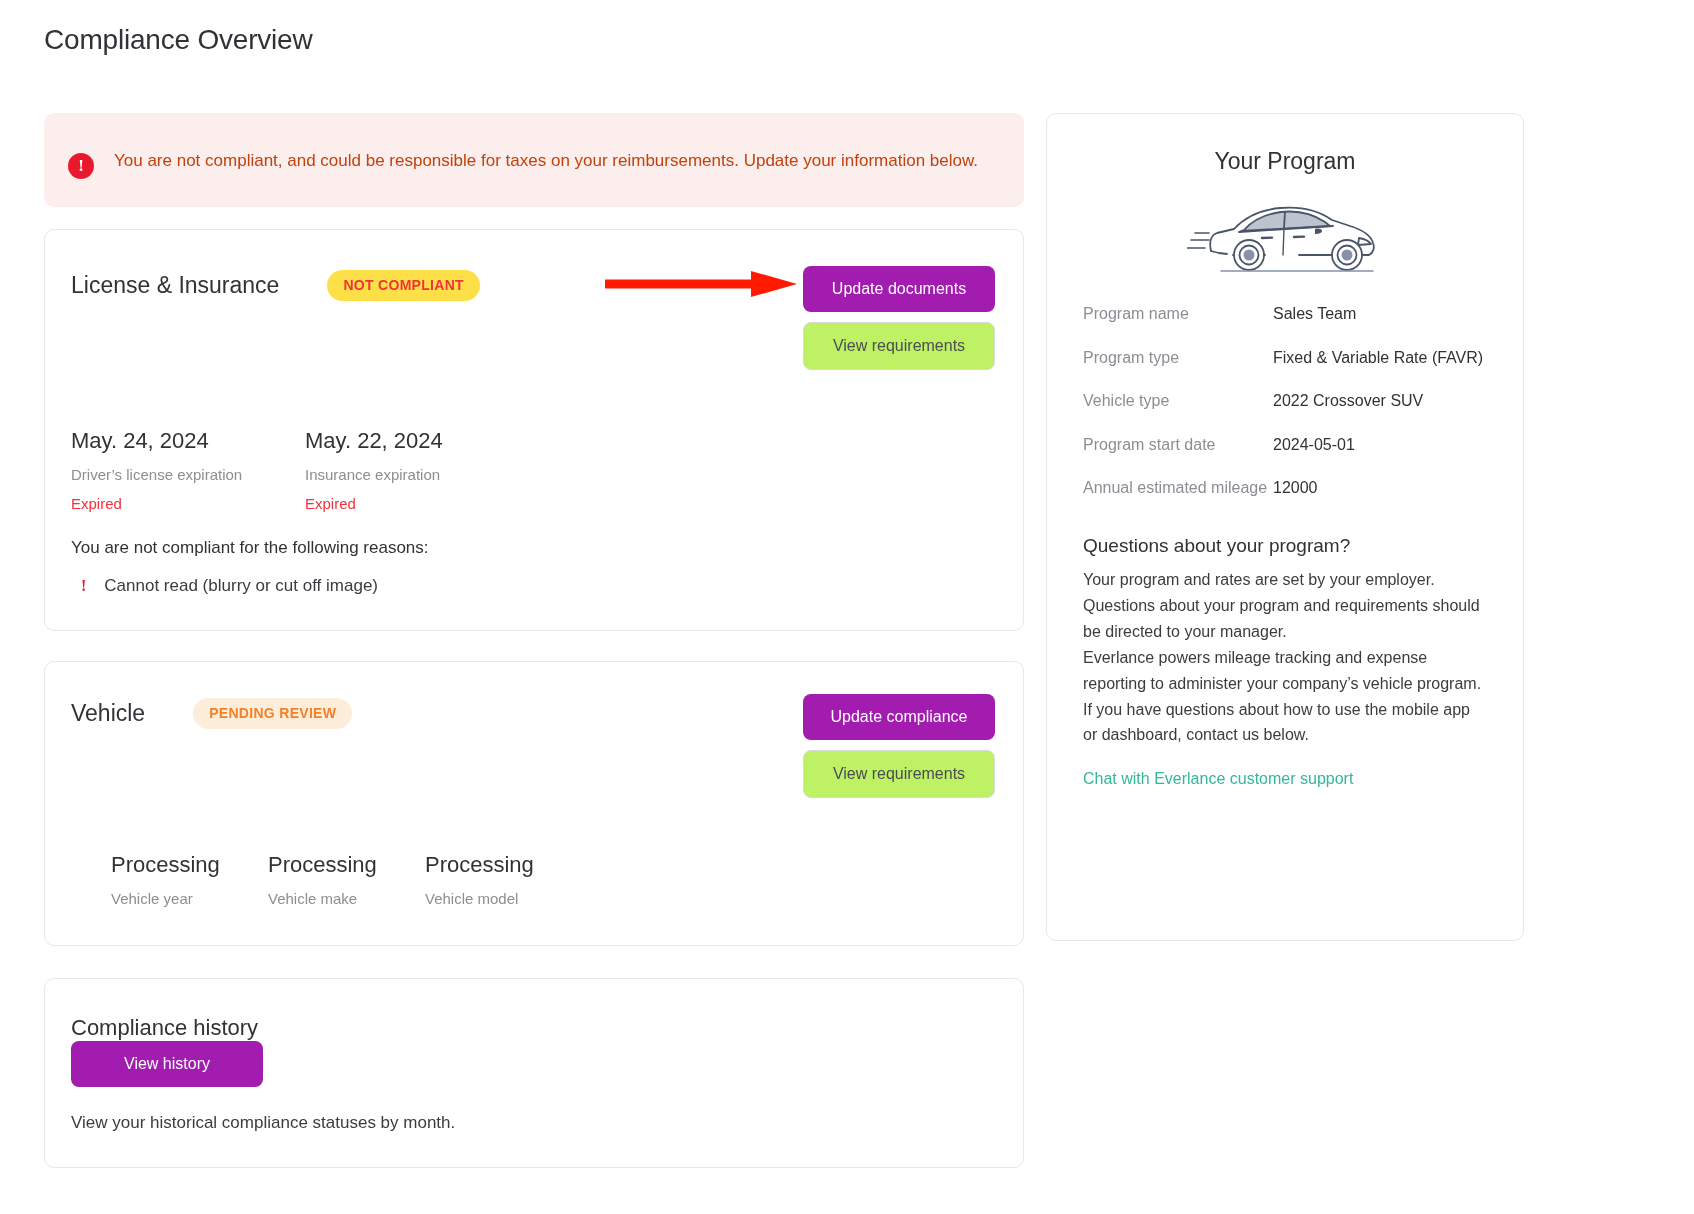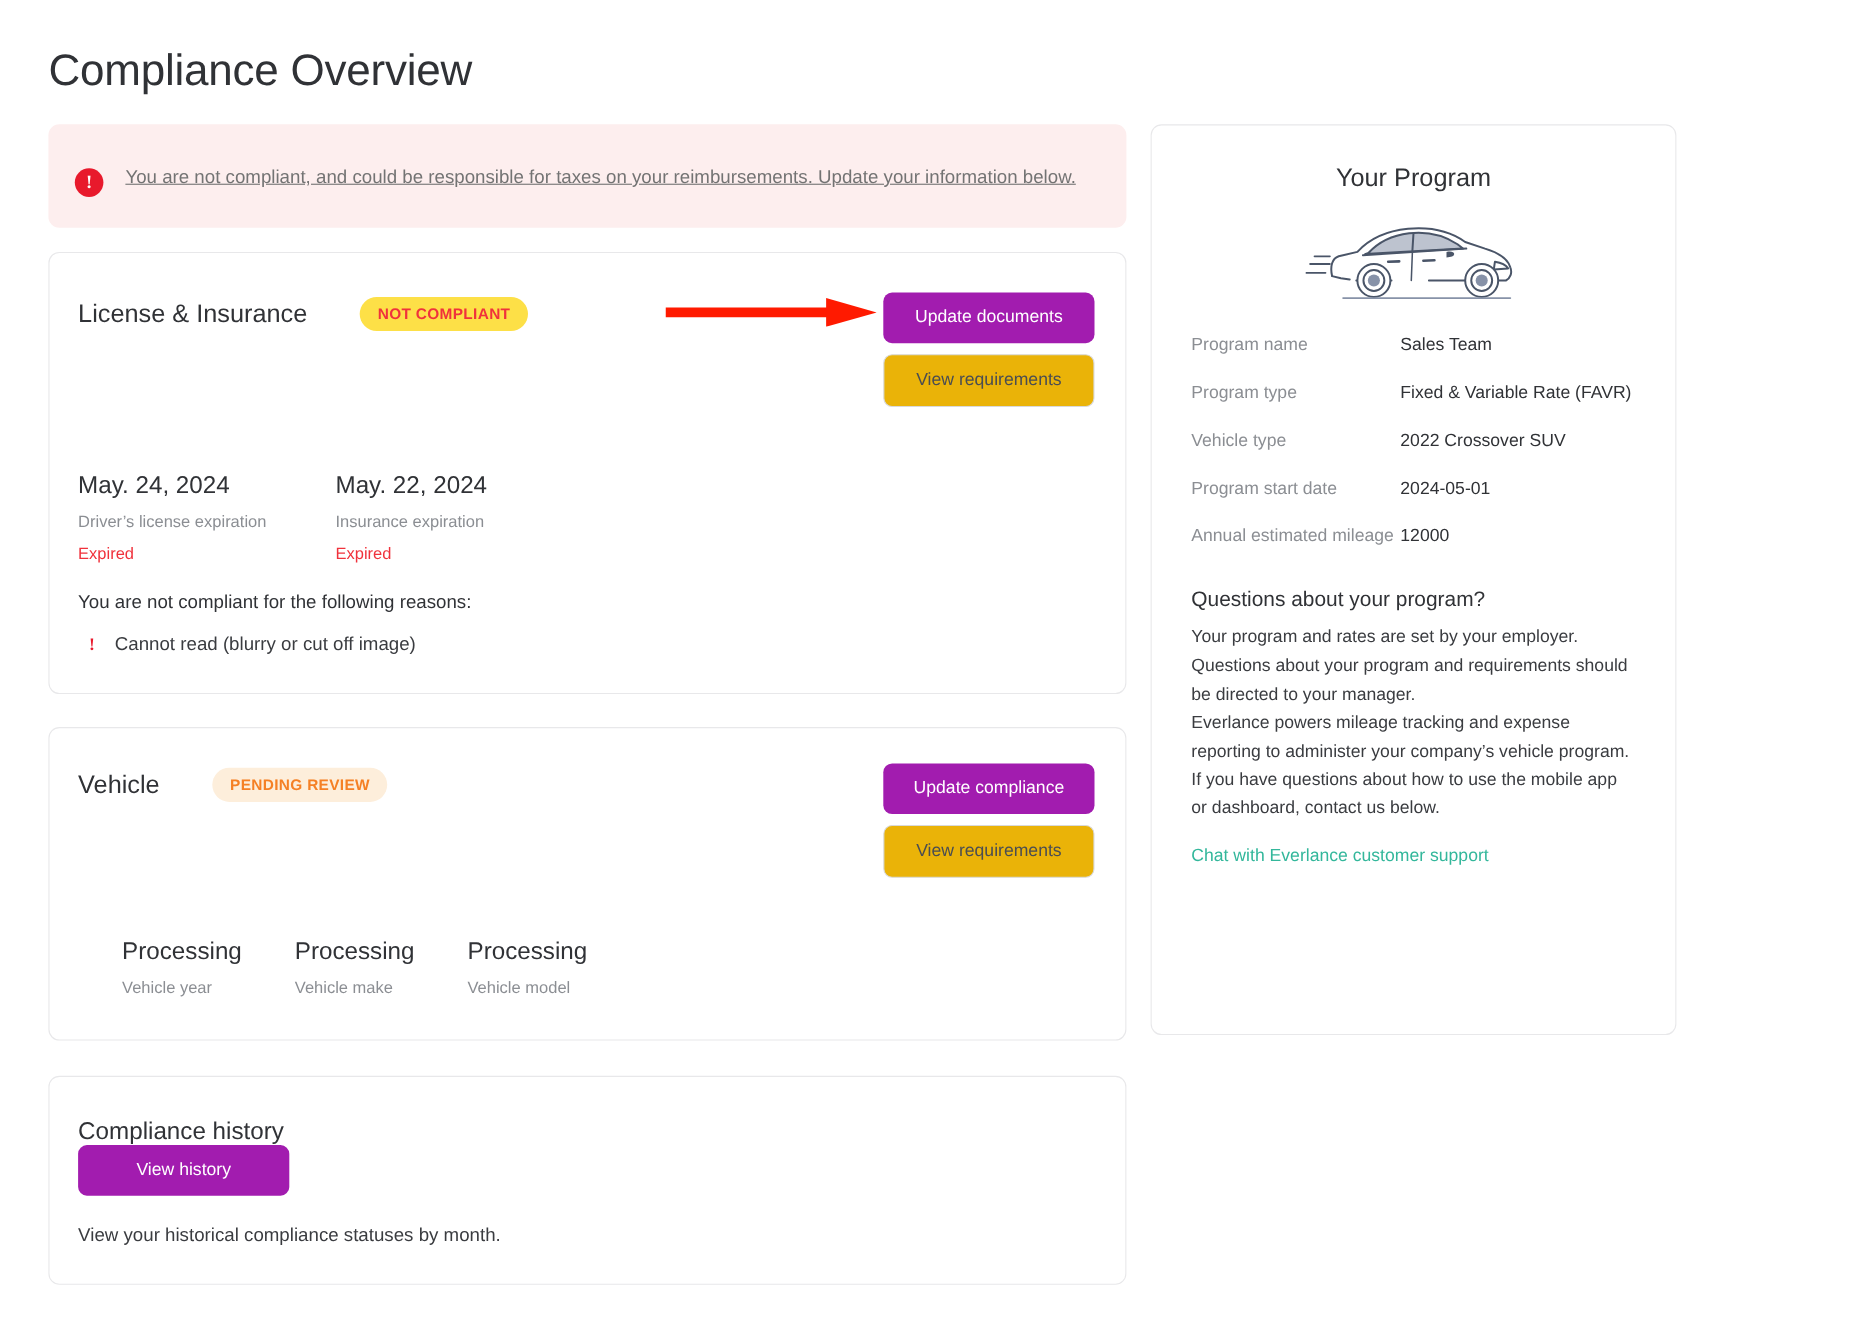--- a/index.html
+++ b/index.html
@@ -15,22 +15,22 @@
     position: relative;
     width: 1694px;
     height: 1214px;
     padding: 0;
   }
 
   
   .page-title {
     position: absolute;
     left: 44px;
-    top: 42px;
-    font-size: 40px;
+    top: 24px;
+    font-size: 28px;
     font-weight: 400;
     letter-spacing: -0.2px;
     color: #303236;
     text-align: right;
   }
 
   
   .main-col {
     position: absolute;
     left: 44px;
@@ -64,24 +64,23 @@
     font-weight: 700;
     line-height: 26px;
     text-align: center;
     margin-top: 14px;
     margin-right: 20px;
     font-family: "Liberation Serif", serif;
   }
   .alert-text {
     font-size: 17px;
     line-height: 1.6;
-    color: #737373;
+    color: #c2410c;
     max-width: 880px;
     padding-top: 8px;
-    text-decoration: underline;
   }
 
   
   .card {
     background: #ffffff;
     border: 1px solid #e8e8ea;
     border-radius: 10px;
     margin-top: 22px;
     position: relative;
   }
@@ -128,21 +127,21 @@
     text-align: center;
     padding: 14px 10px;
     border-radius: 8px;
     font-size: 16px;
     cursor: pointer;
     border: none;
     font-family: "Liberation Sans", sans-serif;
   }
   .btn-primary { background: #a21caf; color: #ffffff; }
   .btn-ghost {
-    background: #eab308;
+    background: #bef264;
     color: #4a4d52;
     border: 1px solid #d8d9db;
   }
 
   
   .fields {
     display: flex;
     margin-top: 58px;
   }
   .field { padding-right: 36px; }

